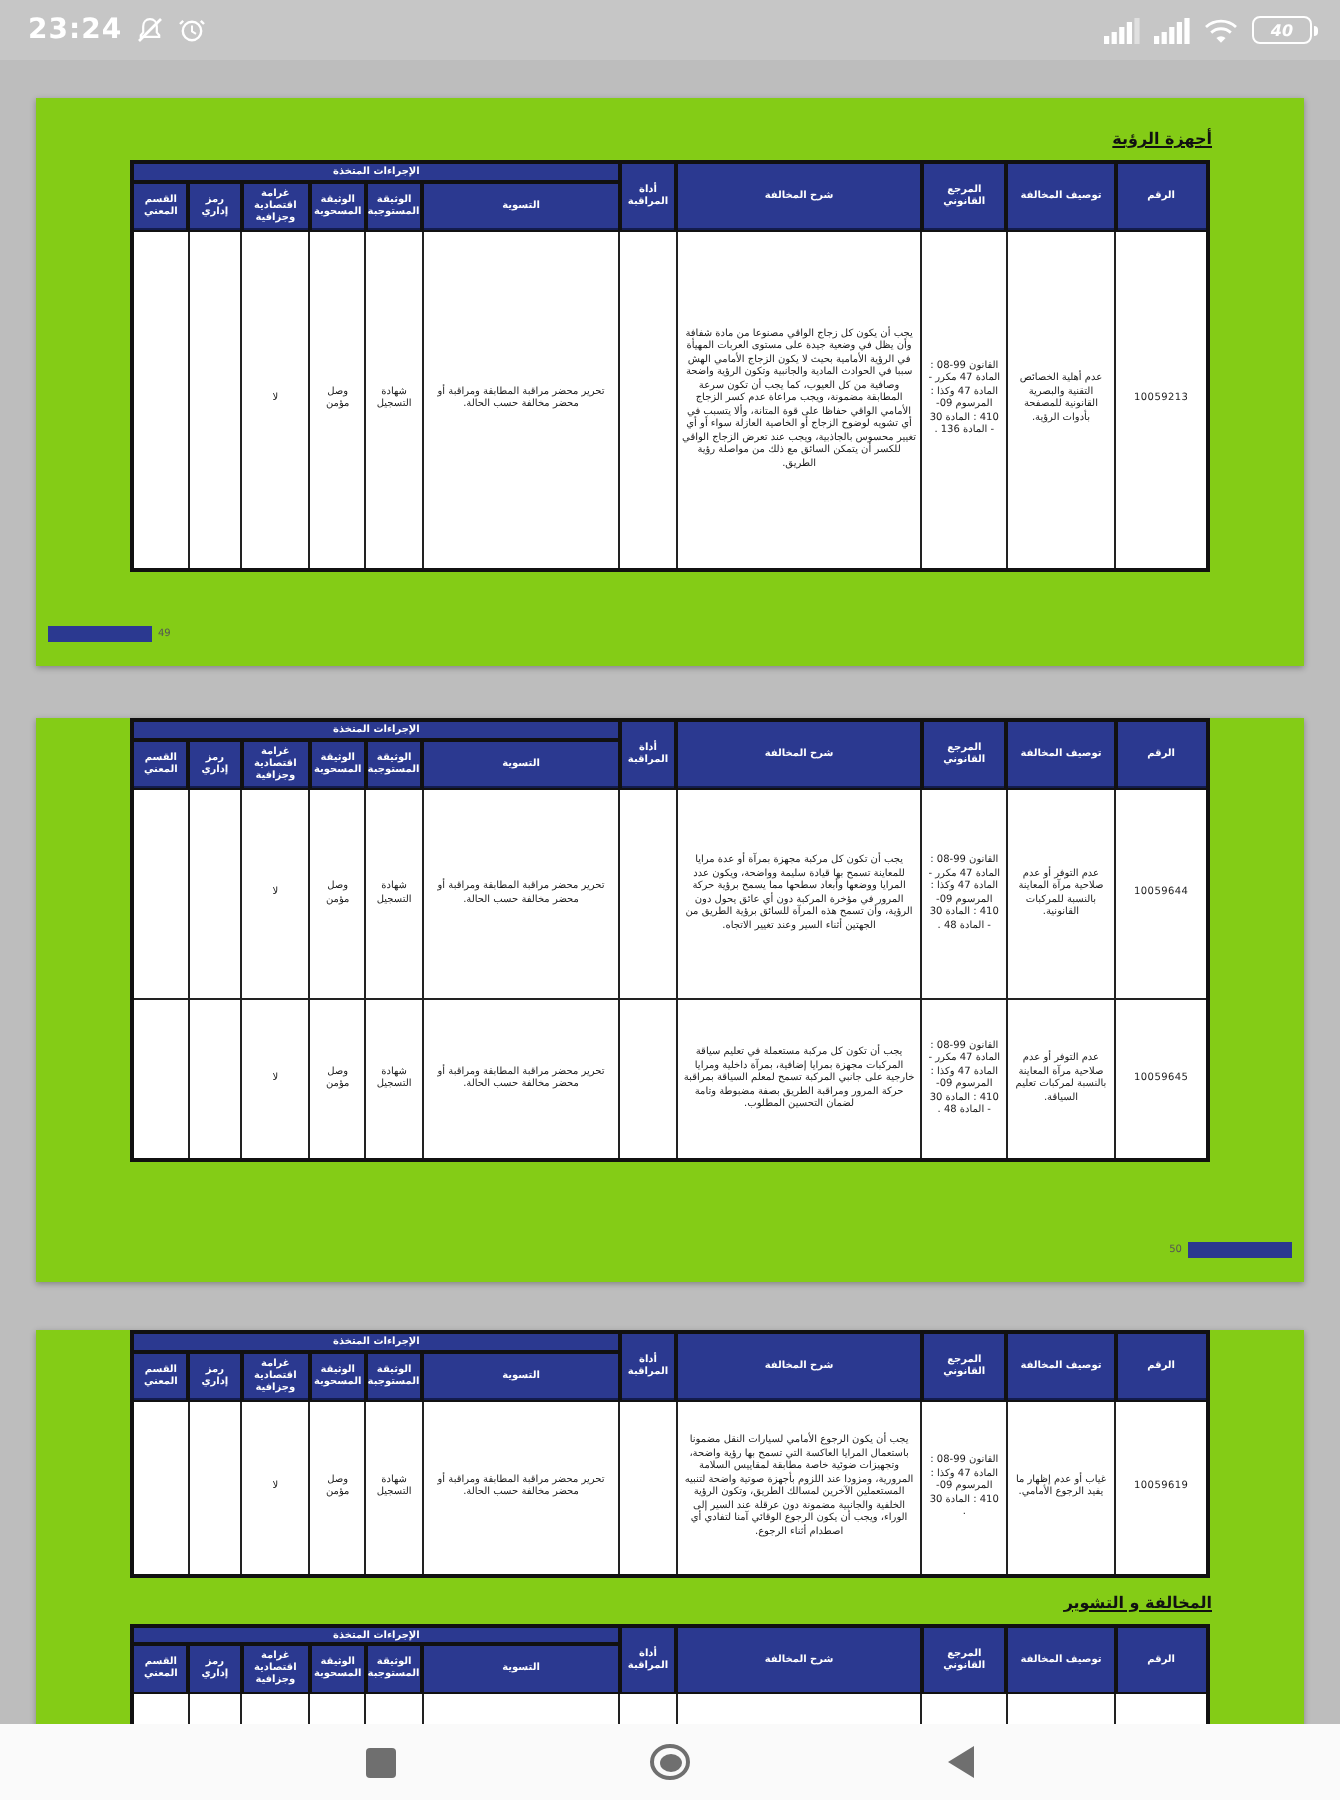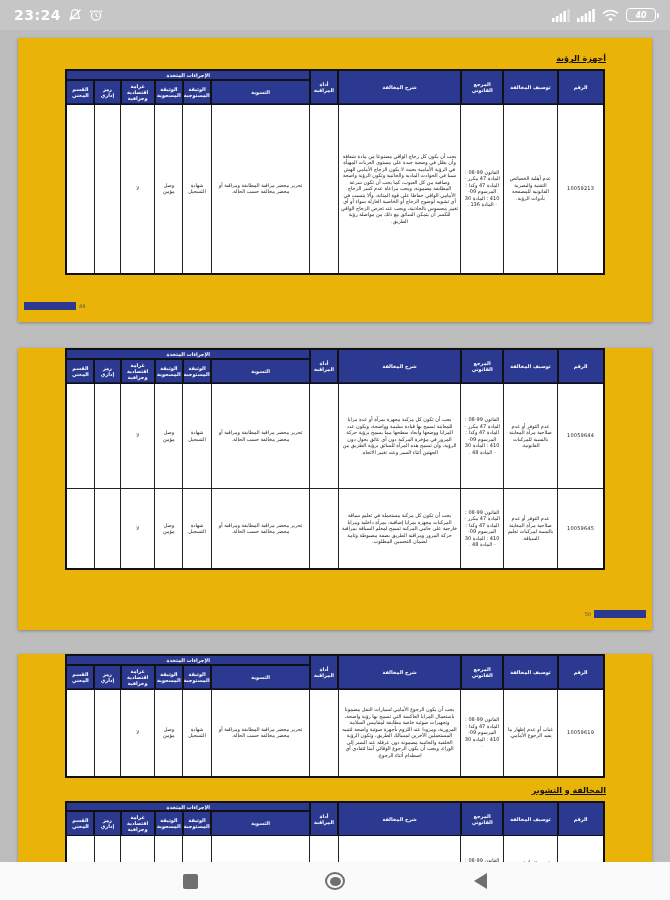--- a/index.html
+++ b/index.html
@@ -14,21 +14,21 @@
   .sb-time { color:#fff; font-size:14px; font-weight:bold; letter-spacing:.5px; }
   .sb-ico { display:inline-block; }
   .battery { position:relative; width:30px; height:14px; border:1.5px solid #fff; border-radius:4px;
              display:flex; align-items:center; justify-content:center;font-style:italic; }
   .battery:after { content:""; position:absolute; right:-4px; top:4px; width:2.5px; height:5px;
                    background:#fff; border-radius:0 2px 2px 0; }
   .battery span { color:#fff; font-size:8px; font-weight:bold; }
 
   
   .viewer { flex:1 1 auto; overflow:hidden; background:#bdbdbd; padding-top:8px; }
-  .page { width:634px; margin:0 auto 16px auto; background:#eab308; position:relative;
+  .page { width:634px; margin:11px auto 16px auto; background:#84cc16; position:relative;
           box-shadow:0 1px 3px rgba(0,0,0,.3); direction:rtl; }
   .page-1 { height:284px; }
   .page-2 { height:282px; }
   .page-3 { height:290px; margin-bottom:0; }
 
   .doc-title { font-size:8px; font-weight:bold; color:#111; text-decoration:underline;
                text-align:right; padding:16px 46px 0 0; direction:rtl; }
   .doc-title.inner { padding-top:8px; }
 
   

